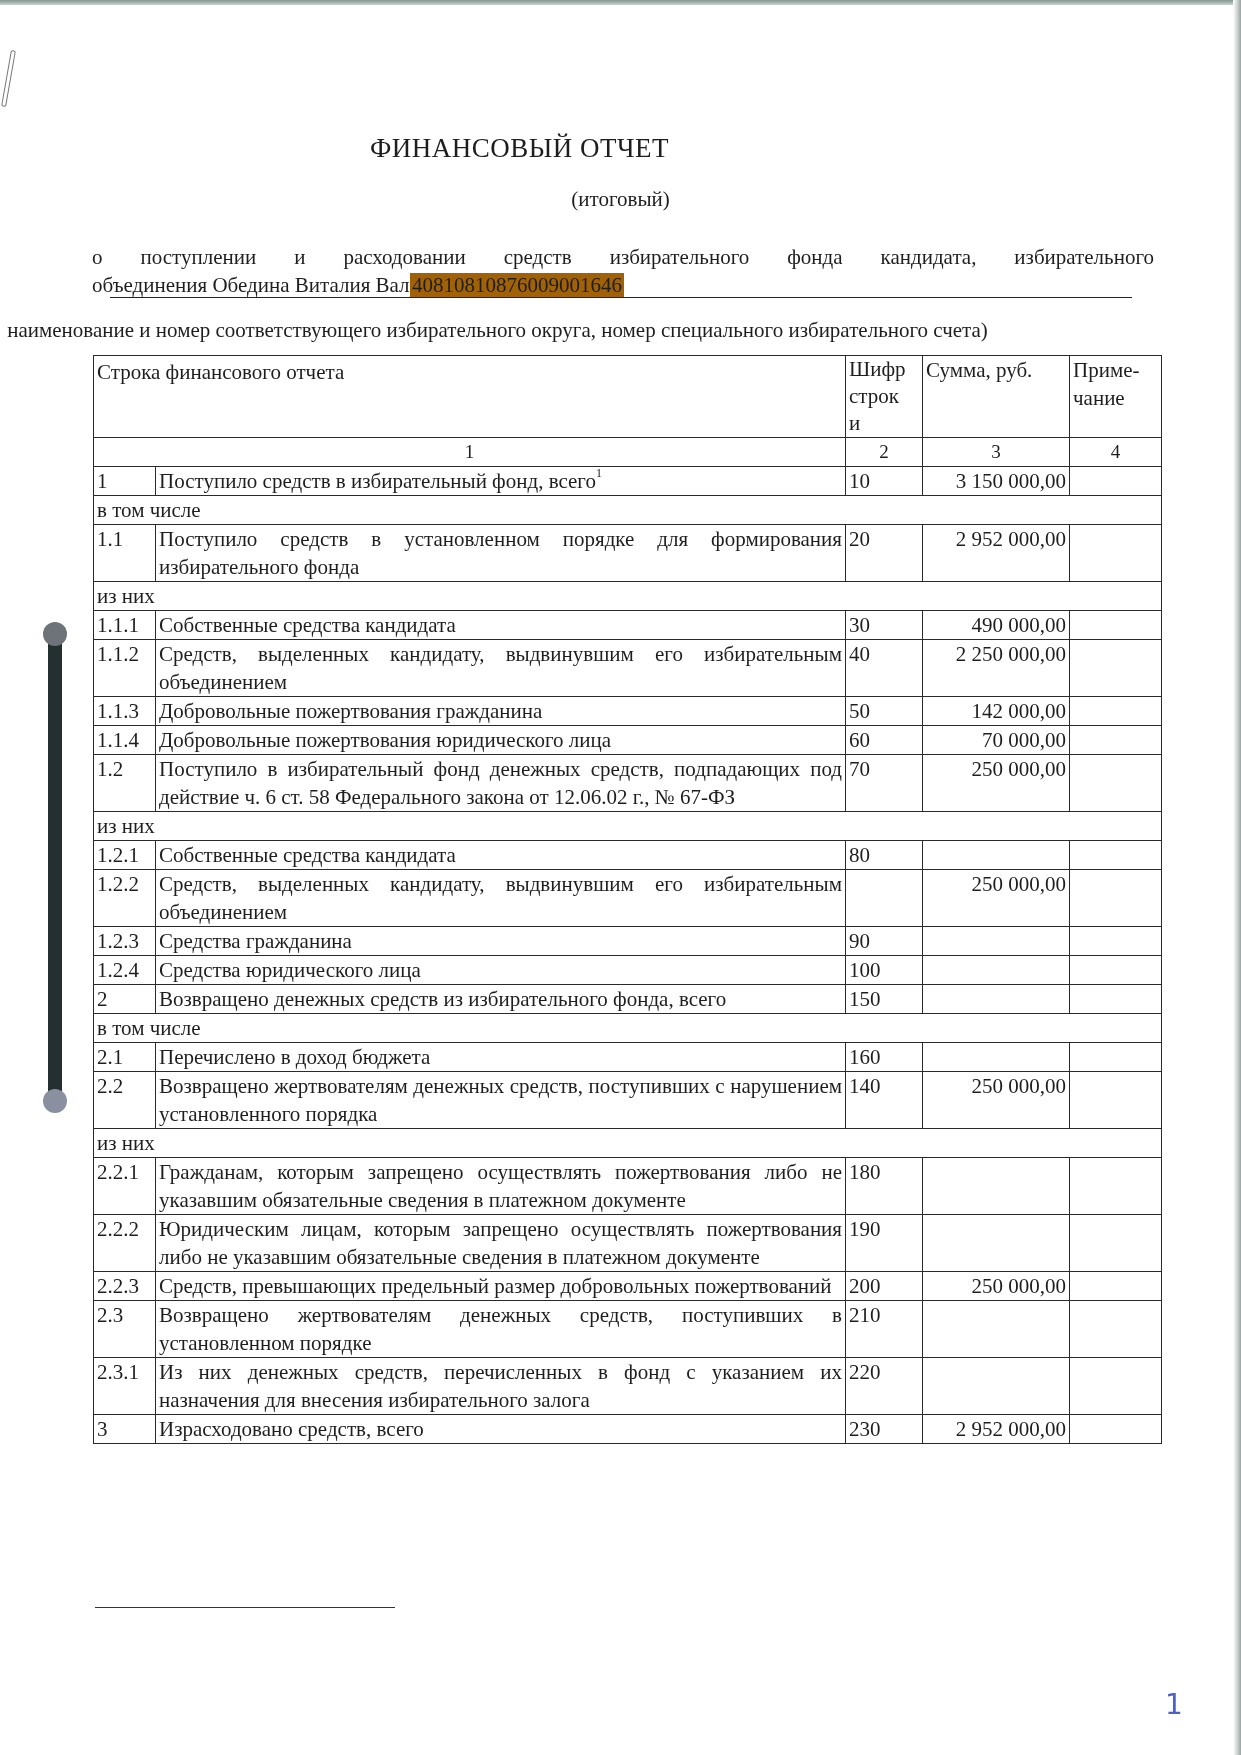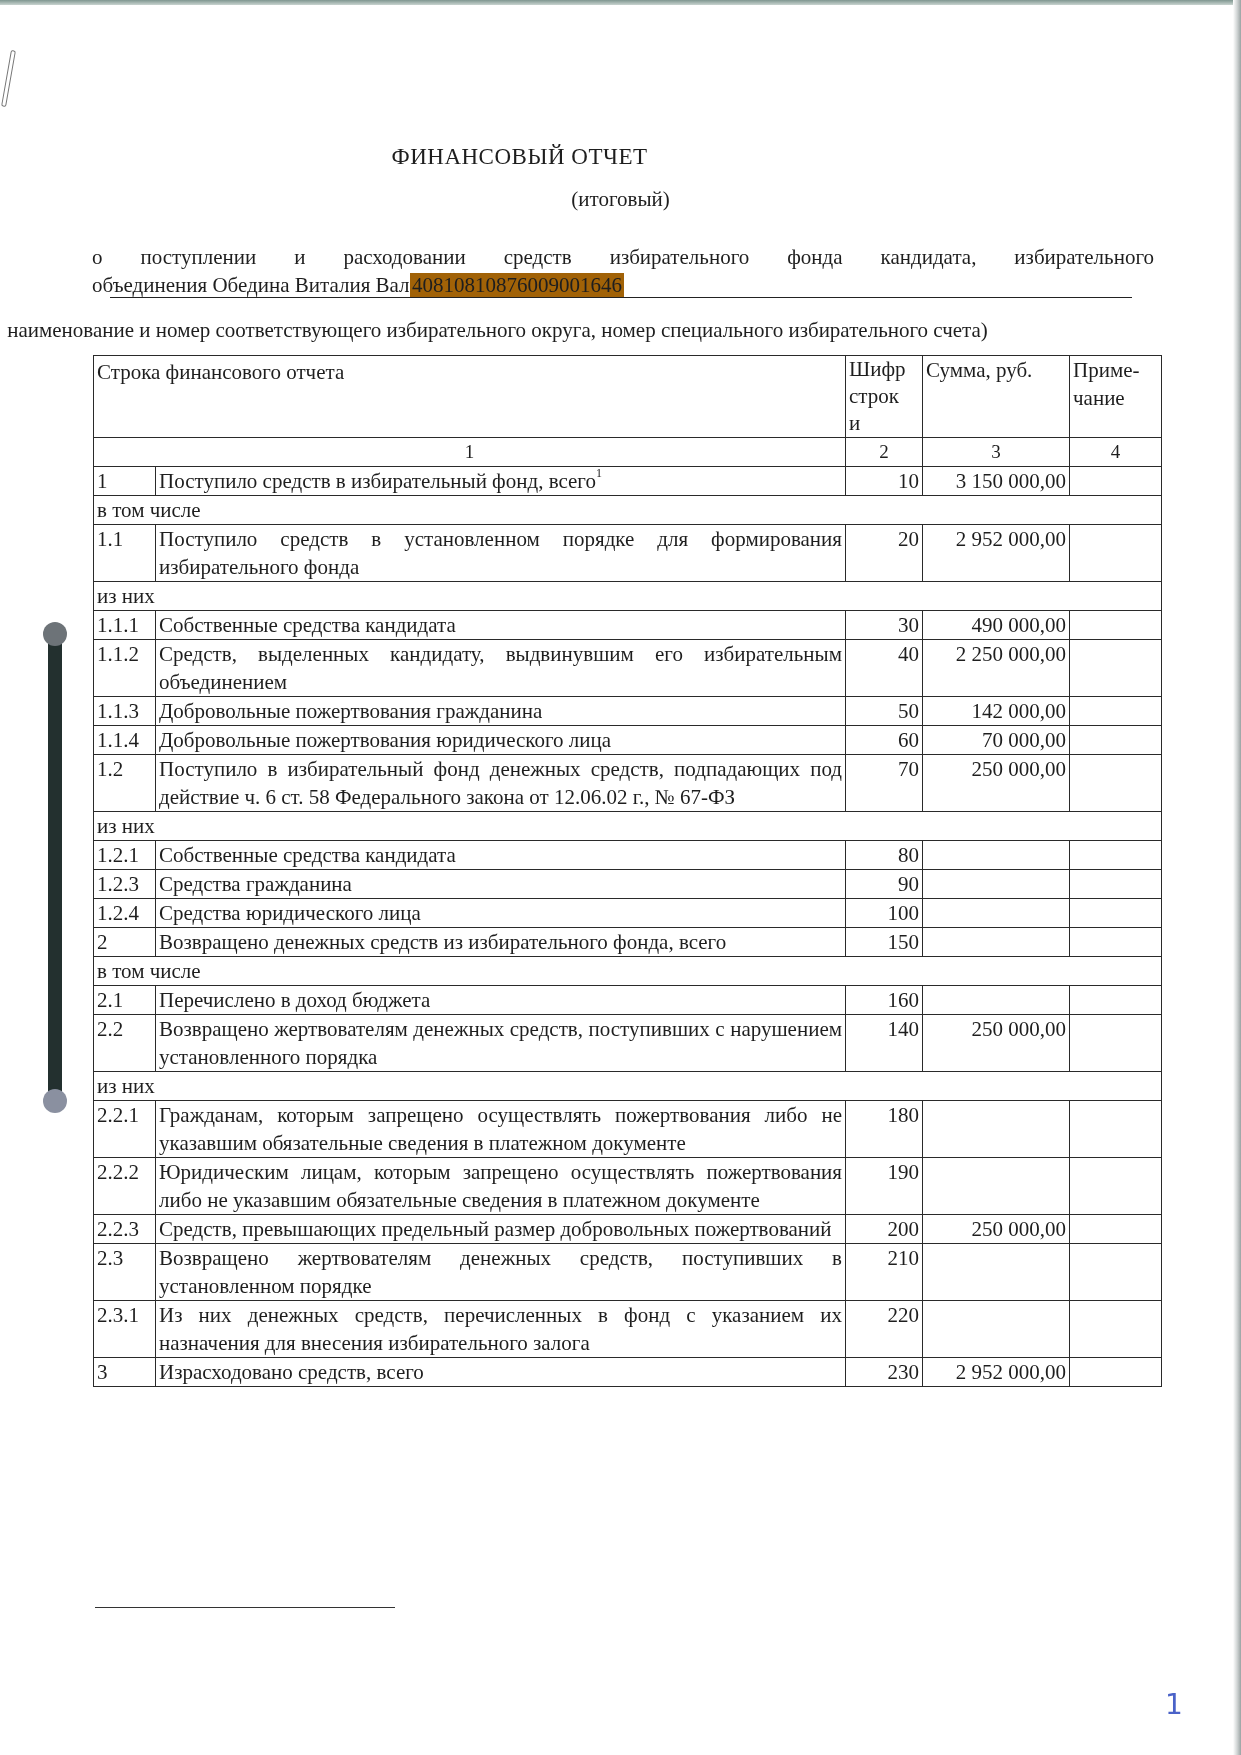--- a/index.html
+++ b/index.html
@@ -15,22 +15,22 @@
       background: linear-gradient(90deg, #ffffff, #d2d6d6 50%, #9aa3a3); }
     .pen-mark { position: absolute; left: 6px; top: 50px; width: 3px; height: 55px;
       border: 1px solid #777; border-radius: 2px; transform: rotate(10deg); }
     .binding { position: absolute; left: 48px; top: 630px; width: 14px; height: 475px;
       background: #23302f; border-radius: 7px; }
     .binding::before, .binding::after { content: ""; position: absolute; left: -5px;
       width: 24px; height: 24px; border-radius: 50%; background: #6d7378; }
     .binding::before { top: -8px; }
     .binding::after { bottom: -8px; background: #8a90a0; }
 
-    .title { position: absolute; left: 0; width: 1039px; text-align: center; top: 144px;
-      font-size: 23px; letter-spacing: 0.5px; }
+    .title { position: absolute; left: 0; width: 1039px; text-align: center; top: 133px;
+      font-size: 27px; letter-spacing: 0.5px; }
     .subtitle { position: absolute; left: 0; width: 1241px; text-align: center; top: 187px;
       font-size: 21px; }
     .intro { position: absolute; left: 92px; width: 1062px; top: 214px; font-size: 21px;
       line-height: 28px; text-align: justify; text-align-last: left; margin-top: 29px; }
     .intro .l1 { display: block; text-align: justify; text-align-last: justify; }
     .account-line { position: absolute; left: 110px; width: 1022px; top: 273px; height: 24px;
       border-bottom: 1.5px solid #222; }
     .account-num { position: absolute; left: 300px; top: 0; font-size: 21px; background: #a16207;
       padding: 0 2px; line-height: 24px; }
     .caption { position: absolute; left: 0; width: 995px; top: 318px; text-align: center;
@@ -42,21 +42,21 @@
       line-height: 28px; }
     col.c-num { width: 62px; } col.c-text { width: 690px; } col.c-code { width: 77px; }
     col.c-sum { width: 147px; } col.c-note { width: 92px; }
     .hdr td { text-align: left; }
     .hdr-main { height: 82px; }
     .hdr .h-text { padding-top: 2px; }
     .hdr .h-code { line-height: 27px; }
     .idx td { text-align: center; line-height: 22px; font-size: 19px; }
     td.num { padding-left: 2px; }
     td.txt { text-align: justify; text-align-last: left; }
-    td.code { text-align: right; }
+    td.code { text-align: left; }
     td.sum { text-align: right; padding-right: 4px; }
     td.sub { padding-left: 90px; border-bottom-color: #2a2a2a; }
     sup { font-size: 12px; vertical-align: top; line-height: 12px; }
     .footnote-rule { position: absolute; left: 95px; top: 1607px; width: 300px; height: 0;
       border-top: 1.5px solid #333; }
     .page-num { position: absolute; left: 1165px; top: 1688px; font-size: 28px; color: #4a62c8;
       font-family: "DejaVu Sans", sans-serif; }
   </style>
 </head>
 <body>
@@ -164,20 +164,27 @@
         <td colspan="5" class="sub">из них</td>
       </tr>
       <tr>
         <td class="num">1.2.1</td>
         <td class="txt"><span>Собственные средства кандидата</span></td>
         <td class="code">80</td>
         <td class="sum"></td>
         <td class="note"></td>
       </tr>
       <tr>
+        <td class="num">1.2.2</td>
+        <td class="txt"><span>Средств, выделенных кандидату, выдвинувшим его избирательным объединением</span></td>
+        <td class="code"></td>
+        <td class="sum">250 000,00</td>
+        <td class="note"></td>
+      </tr>
+      <tr>
         <td class="num">1.2.3</td>
         <td class="txt"><span>Средства гражданина</span></td>
         <td class="code">90</td>
         <td class="sum"></td>
         <td class="note"></td>
       </tr>
       <tr>
         <td class="num">1.2.4</td>
         <td class="txt"><span>Средства юридического лица</span></td>
         <td class="code">100</td>

